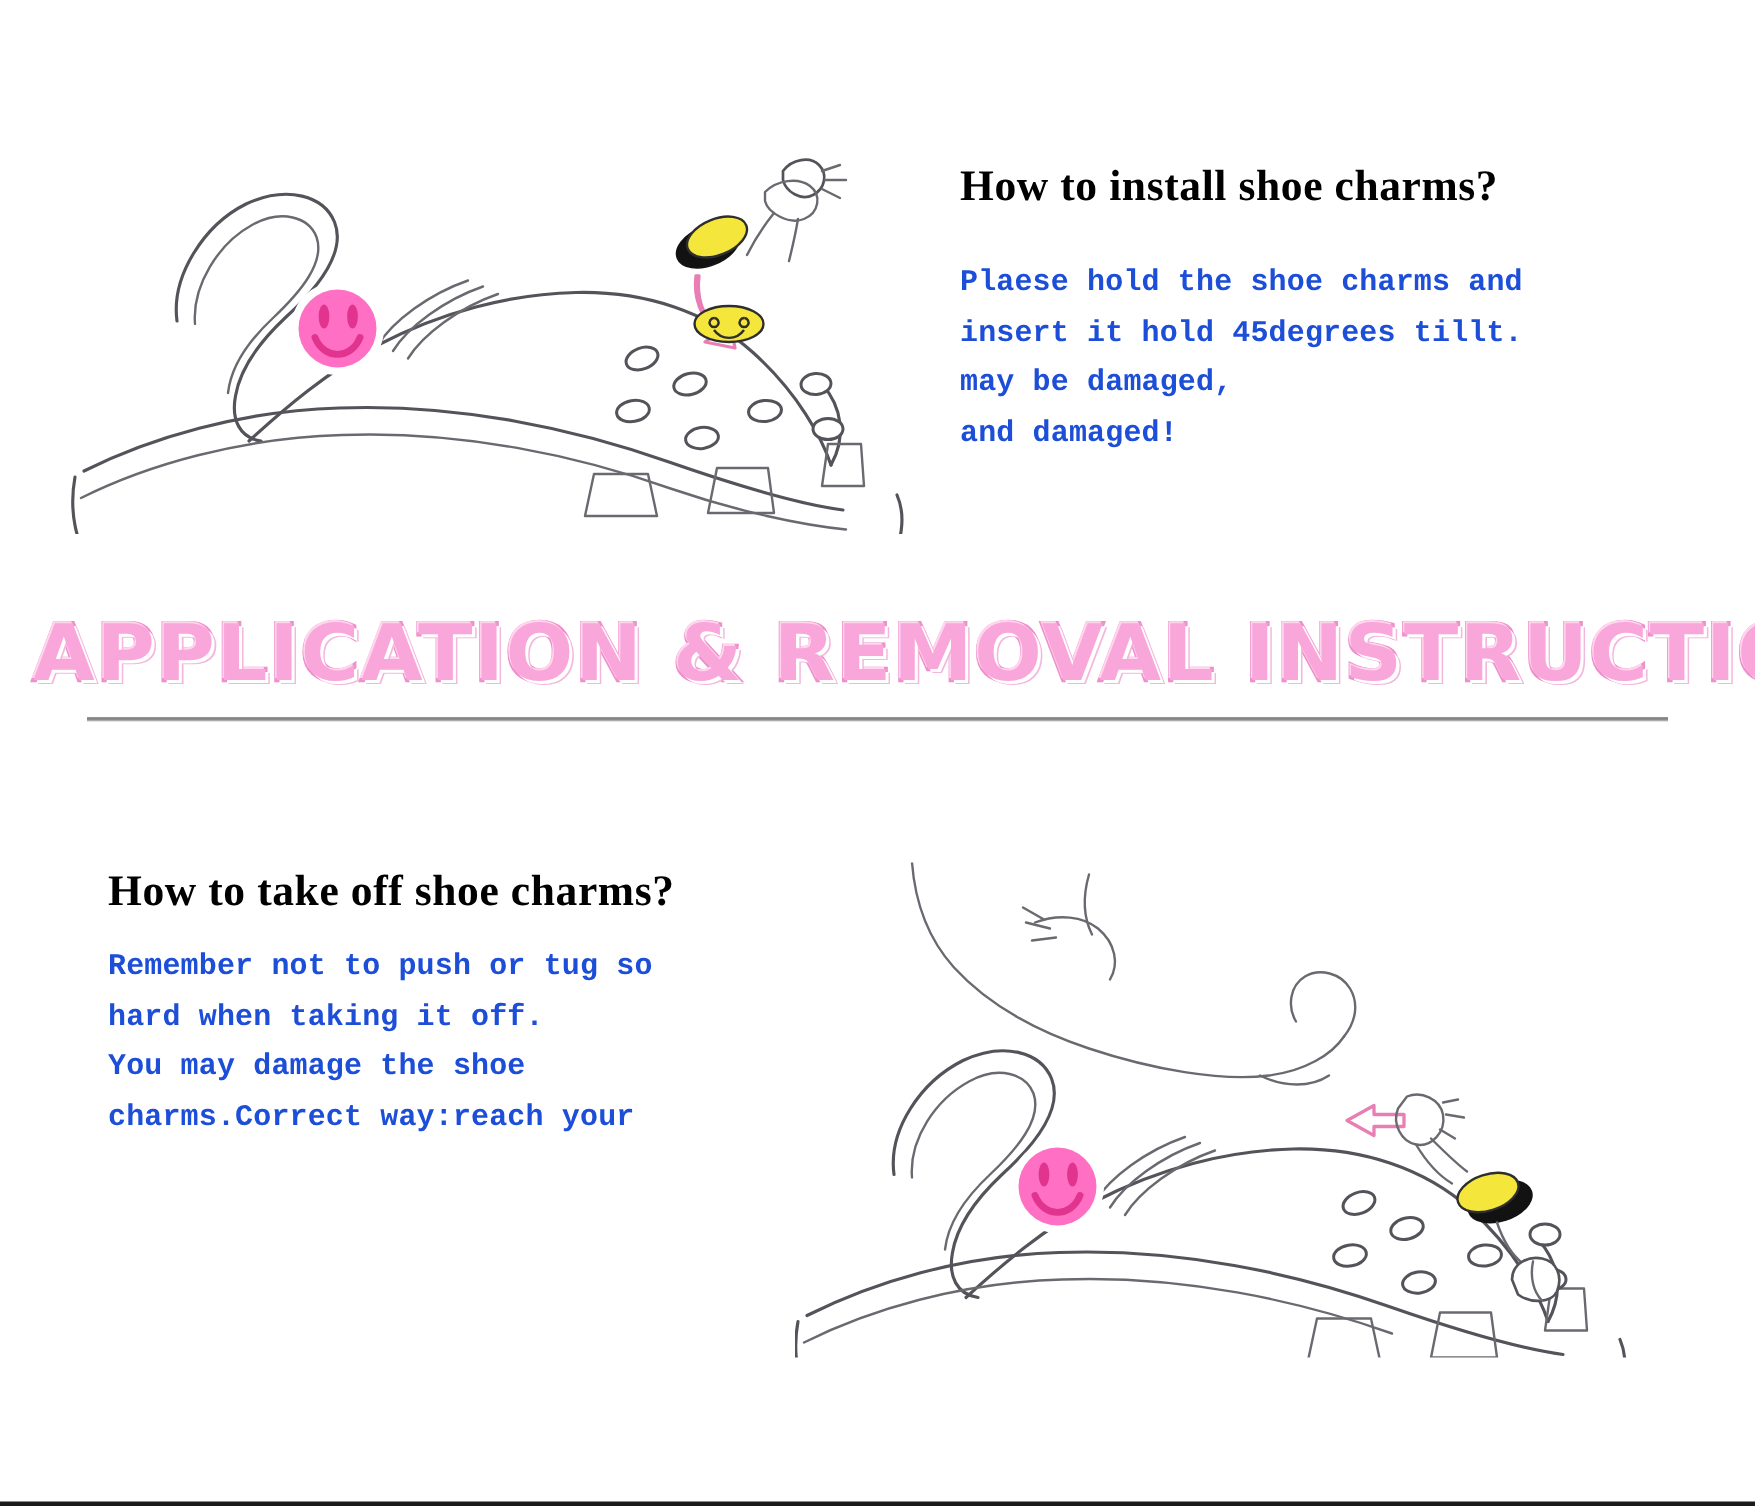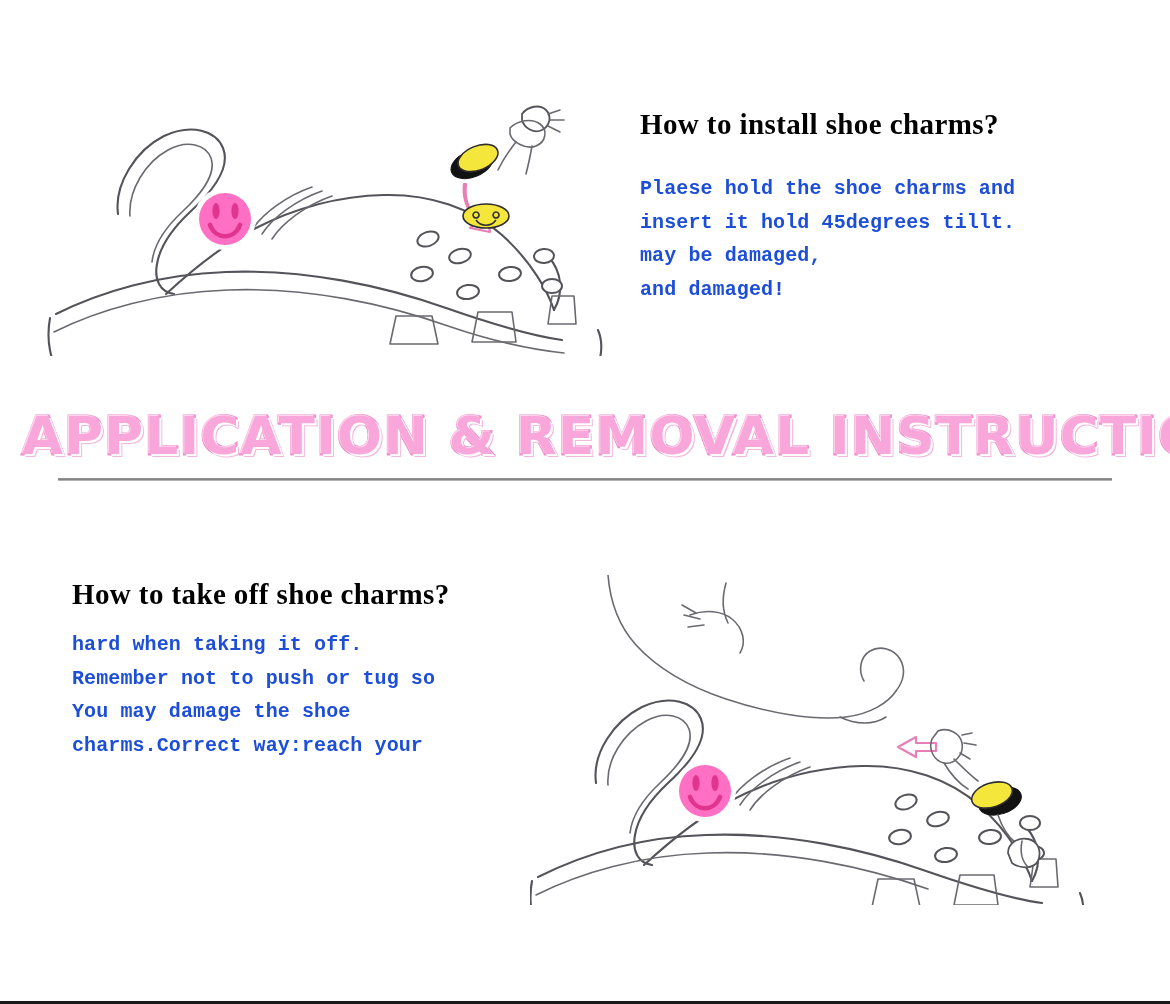--- a/index.html
+++ b/index.html
@@ -175,22 +175,22 @@
   <span class="ln">may be damaged,</span>
   <span class="ln">and damaged!</span>
 </div>
 
 <div class="abs" id="banner-title">APPLICATION &amp; REMOVAL INSTRUCTIONS</div>
 <div class="abs" id="divider"></div>
 
 <div class="abs heading" style="left:72px; top:562px;margin-top:16px;">How to take off shoe charms?</div>
 
 <div class="abs bodytext" style="left:72px; top:628px; width:490px;">
+  <span class="ln">Remember not to push or tug so</span>
   <span class="ln">hard when taking it off.</span>
-  <span class="ln">Remember not to push or tug so</span>
   <span class="ln">You may damage the shoe</span>
   <span class="ln">charms.Correct way:reach your</span>
 </div>
 
 <div class="abs" id="shoe-remove">
   <svg class="shoe-art" width="580" height="330" viewBox="0 0 580 330">
 
     <g>
       <path class="ln-art-thin" d="M78 0 C80 26 88 50 106 70 C128 94 160 112 196 124 C238 138 284 146 316 142 C340 139 358 128 366 116"></path>
       <path class="ln-art-thin" d="M196 8 C192 22 192 36 198 48"></path>

